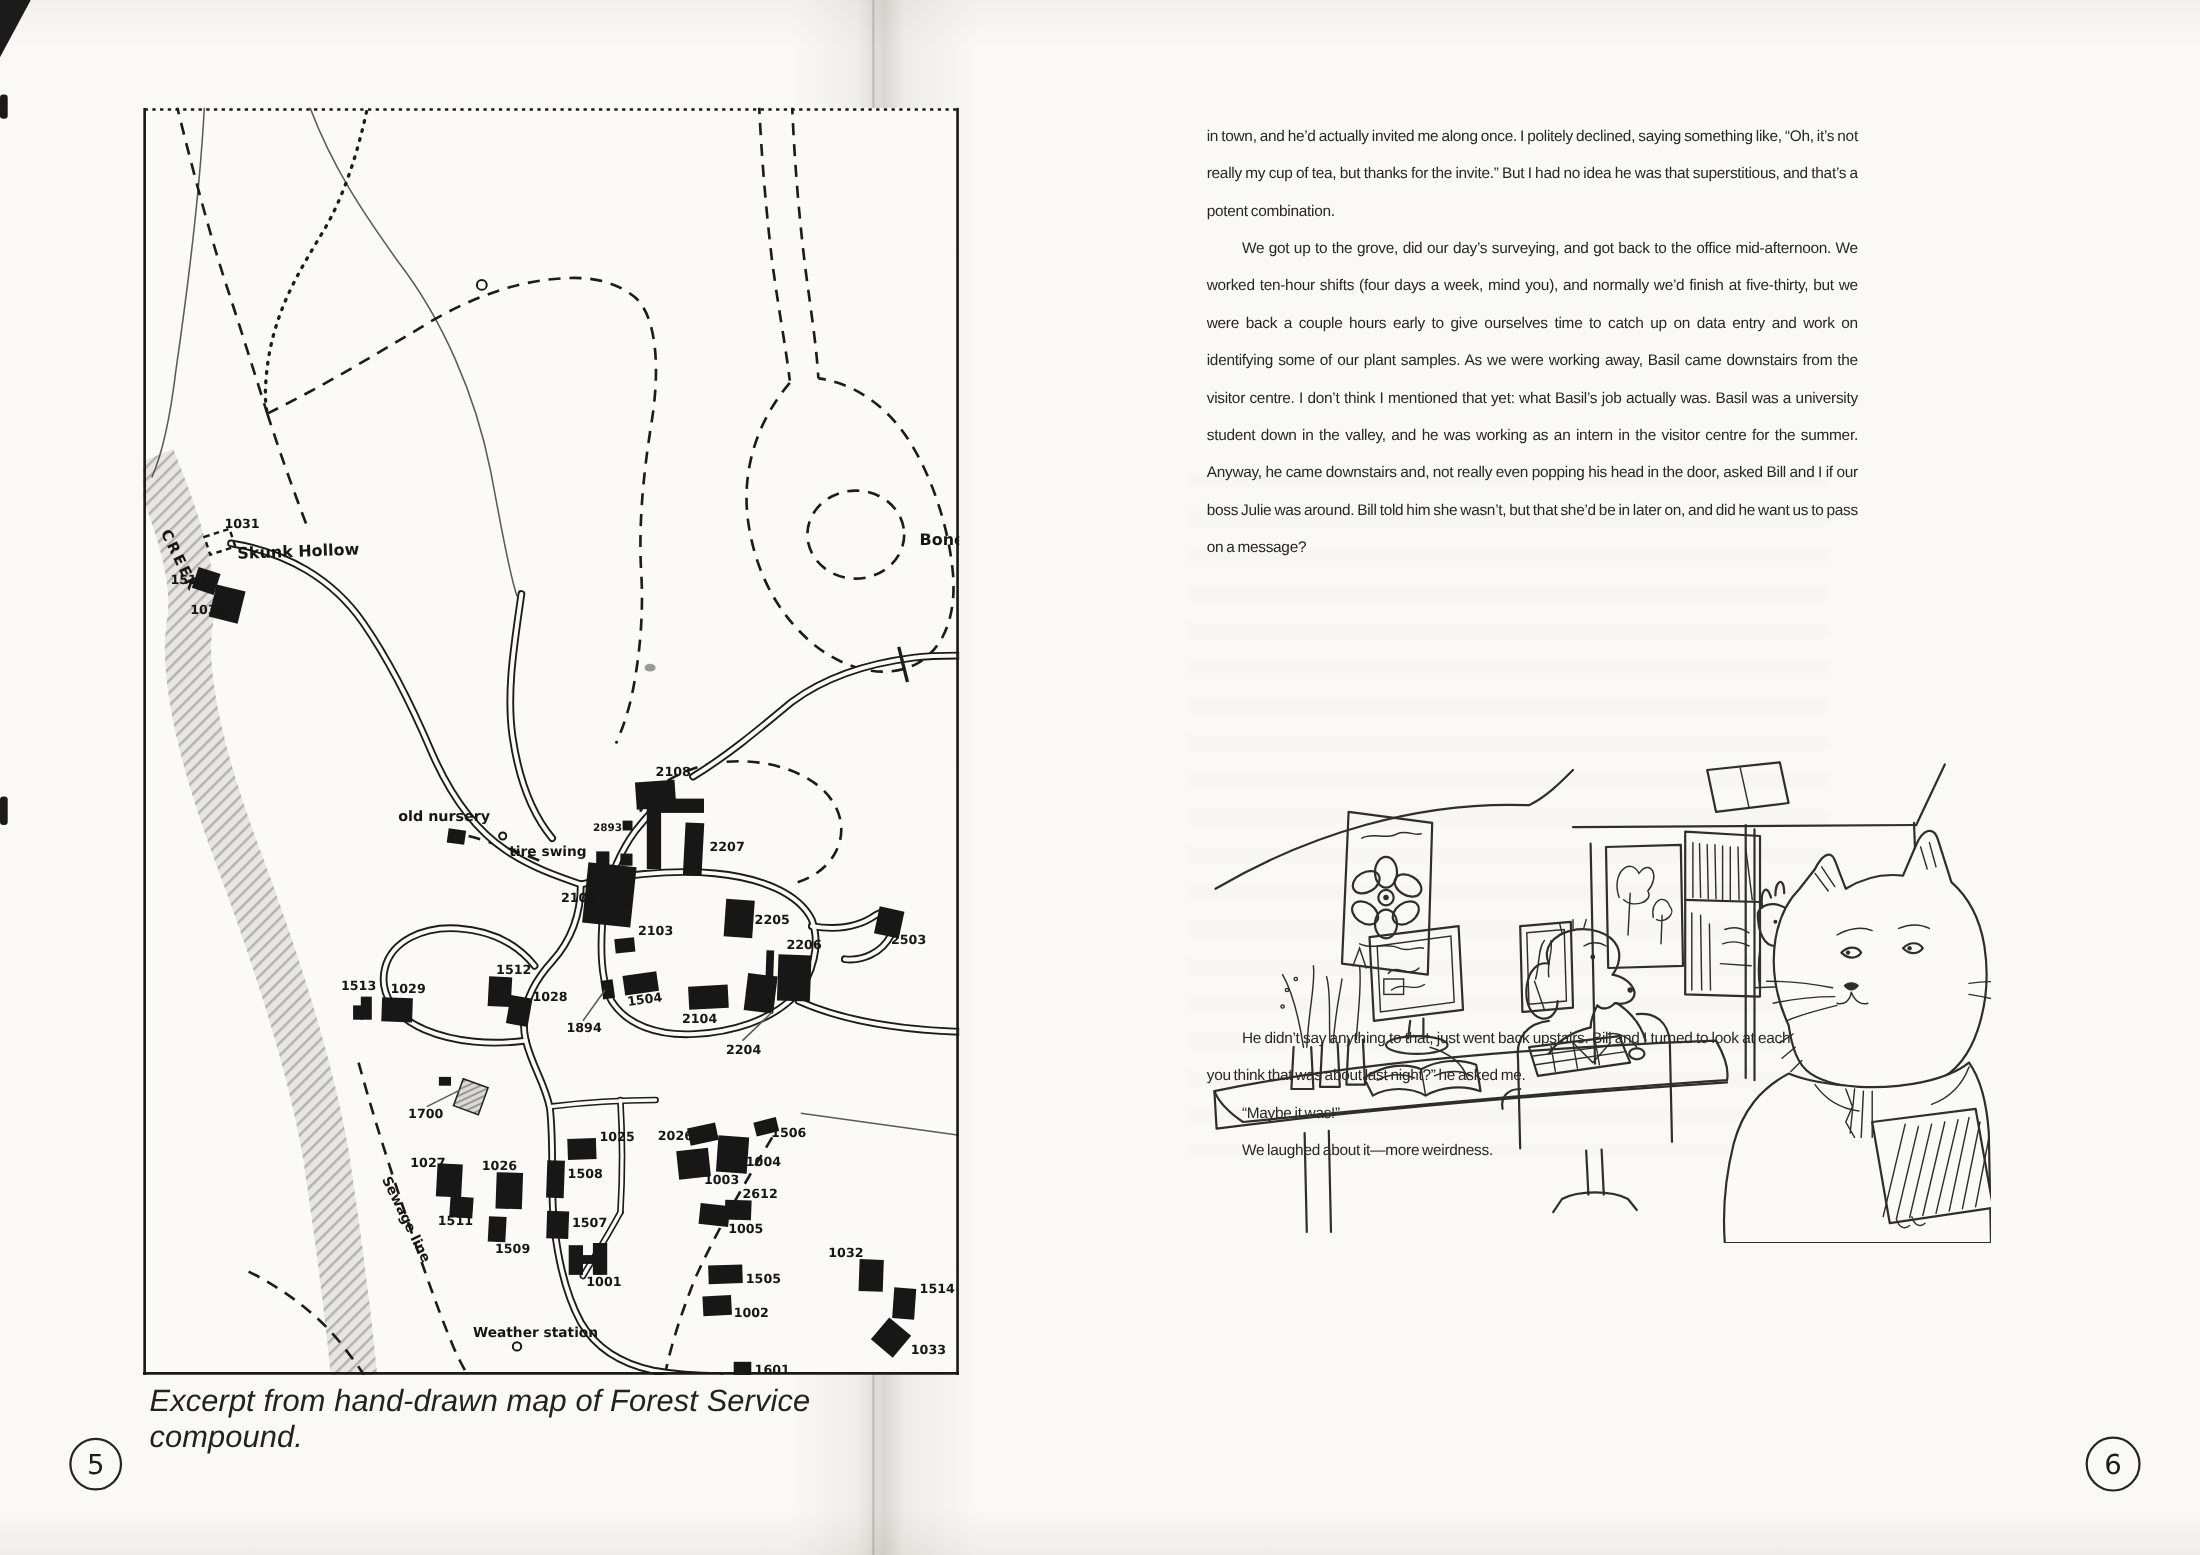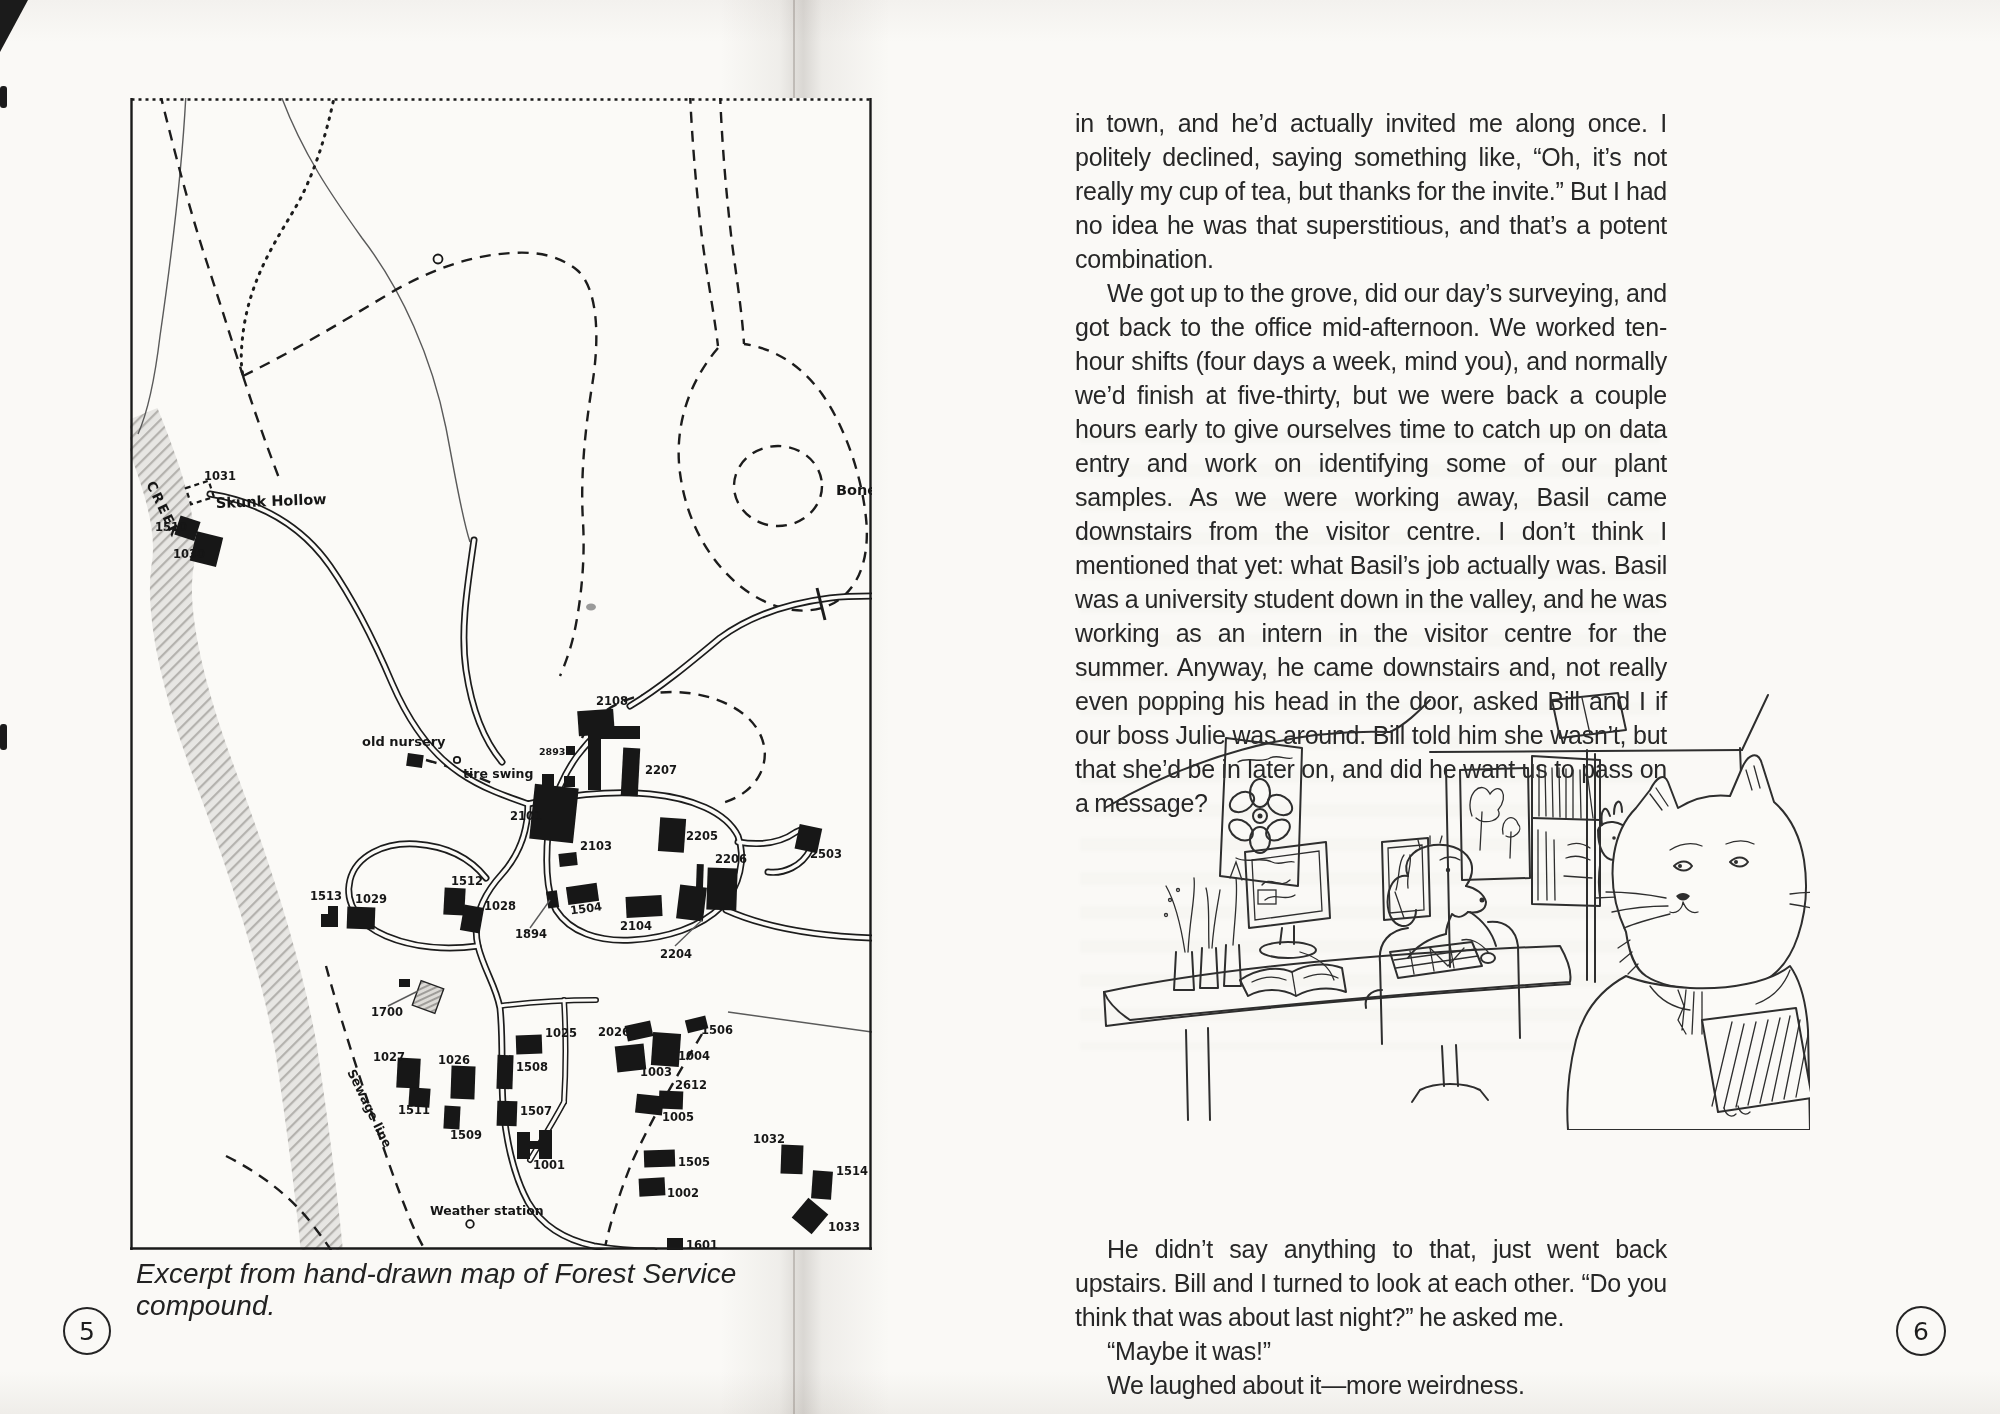--- a/index.html
+++ b/index.html
@@ -34,22 +34,22 @@
   .streetU{stroke:#1c1c1c;stroke-width:6;fill:none;stroke-linecap:round;}
   .streetO{stroke:#fbfaf7;stroke-width:3;fill:none;stroke-linecap:round;}
   .trail{stroke:#1c1c1c;stroke-width:2.4;fill:none;stroke-dasharray:11 8;}
   .dots{stroke:#1c1c1c;stroke-width:3;fill:none;stroke-dasharray:1.5 7;stroke-linecap:round;}
   .thin{stroke:#5a5a5a;stroke-width:1.4;fill:none;}
   .b{fill:#171717;}
   .bo{fill:none;stroke:#171717;stroke-width:2.2;stroke-dasharray:5 4;}
   .sym{fill:none;stroke:#171717;stroke-width:1.8;}
   .mapborder{stroke:#1a1a1a;stroke-width:2.4;}
   
-  .rp-text{position:absolute;left:1075px;top:106px;width:592px;color:#272727;
-    font-size:25px;line-height:34px;letter-spacing:-.25px;word-spacing:-1px;}
+  .rp-text{position:absolute;left:1097px;top:106px;width:592px;color:#272727;
+    font-size:14px;line-height:34px;letter-spacing:-.25px;word-spacing:-1px;}
   .rp-text p{margin:0;text-align:justify;}
   .rp-text p.indent{text-indent:32px;}
   .fig-gap{height:412px;}
   .illo{position:absolute;left:1090px;top:690px;}
   .ink{fill:none;stroke:#2e2e2e;stroke-width:2;stroke-linecap:round;stroke-linejoin:round;}
   .ink-thin{fill:none;stroke:#2e2e2e;stroke-width:1.3;stroke-linecap:round;}
   .ink-fill{fill:#2e2e2e;}
   .paper{fill:#fbfaf7;stroke:#2e2e2e;stroke-width:2;stroke-linejoin:round;}
 </style>
 </head>

